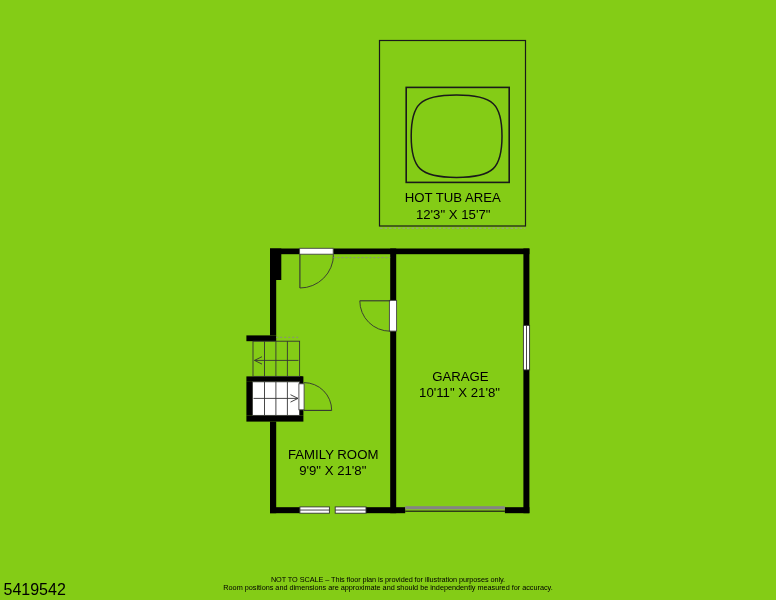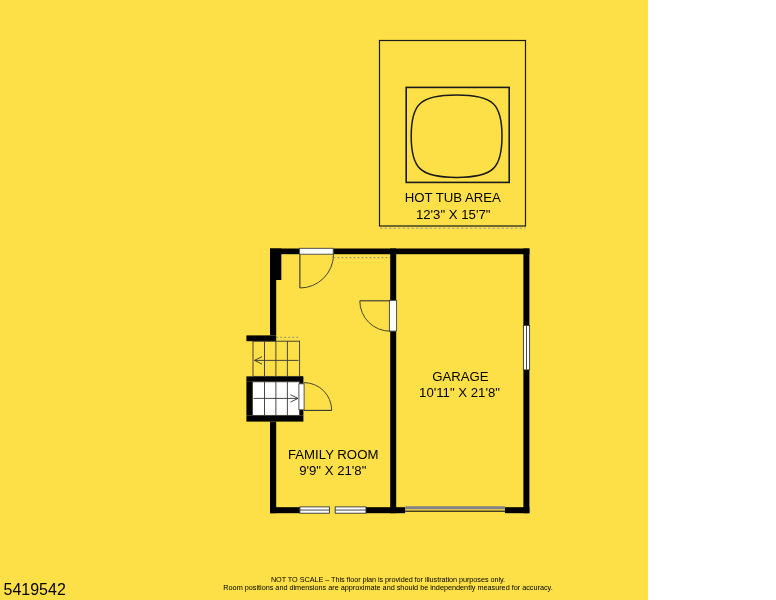--- a/index.html
+++ b/index.html
@@ -1,16 +1,16 @@
 <!DOCTYPE html>
 <html><head>
 <meta charset="utf-8">
 <style>
   html,body{margin:0;padding:0;background:#ffffff;}
-  .page{position:relative;width:648px;height:600px;background:#fde047;overflow:hidden;}
+  .page{position:relative;width:776px;height:600px;background:#84cc16;overflow:hidden;}
   svg text{font-family:"Liberation Sans",sans-serif;fill:#000;}
 </style>
 </head>
 <body>
 <div class="page">
 <svg width="776" height="600" viewBox="0 0 776 600">
 
   <rect x="379.5" y="40.5" width="146" height="185.5" fill="none" stroke="#1a1a1a" stroke-width="1.2"></rect>
 
   <line x1="380" y1="228.2" x2="525.5" y2="228.2" stroke="#9a9a9a" stroke-width="1" stroke-dasharray="2.5 2"></line>

